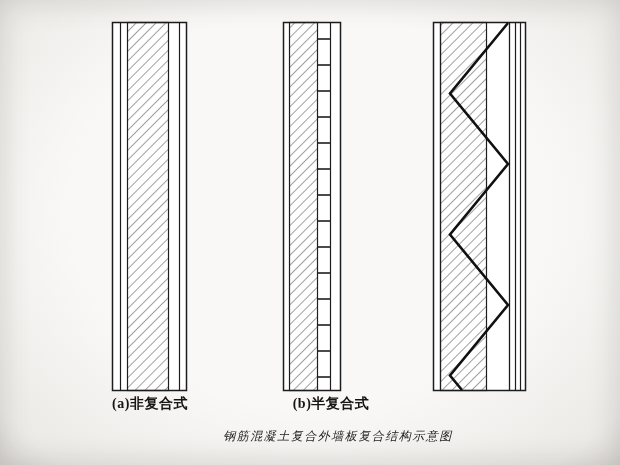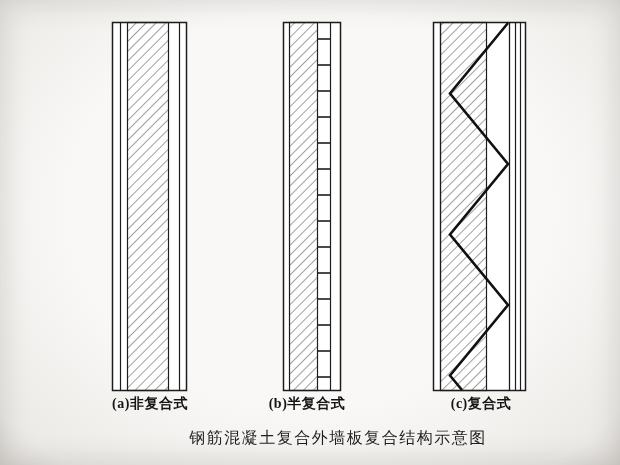--- a/index.html
+++ b/index.html
@@ -23,31 +23,32 @@
     position: absolute;
     top: 395px;
     transform: translateX(-50%);
     white-space: nowrap;
     font-weight: 700;
     font-size: 14px;
     color: #151515;
     letter-spacing: .5px;
   }
   .label-a { left: 150px; }
-  .label-b { left: 307px; text-align: right; }
+  .label-b { left: 331px; text-align: right; }
   .label-c { left: 481px; }
   .caption {
     position: absolute;
     top: 428px;
     left: 338px;
     transform: translateX(-50%);
     white-space: nowrap;
-    font-size: 16px;
+    font-size: 12px;
     color: #1f1f1f;
     letter-spacing: 1.5px;
+    font-style: italic;
   }
 </style>
 </head>
 <body>
 
 <div class="stage">
 
   <svg width="620" height="465" viewBox="0 0 620 465">
     <defs>
       <pattern id="hatch" patternUnits="userSpaceOnUse" width="7" height="7" patternTransform="rotate(45)">
@@ -80,17 +81,16 @@
       <line x1="515.5" y1="22.5" x2="515.5" y2="390.5" stroke-width="1.2"></line>
       <line x1="520.5" y1="22.5" x2="520.5" y2="390.5" stroke-width="1.2"></line>
       <polyline points="508,23 450,93.5 508,164 450,234.5 508,305 450,375.5 462,390" stroke="#111111" stroke-width="2.6" stroke-linejoin="miter" fill="none"></polyline>
     </g>
   </svg>
 
   <div class="panel-label label-a">(a)非复合式</div>
 
   <div class="panel-label label-b">(b)半复合式</div>
 
-  <div class="panel-label label-c">(c)复合式</div>
 
   <div class="caption">钢筋混凝土复合外墙板复合结构示意图</div>
 
 </div>
 
 </body></html>

